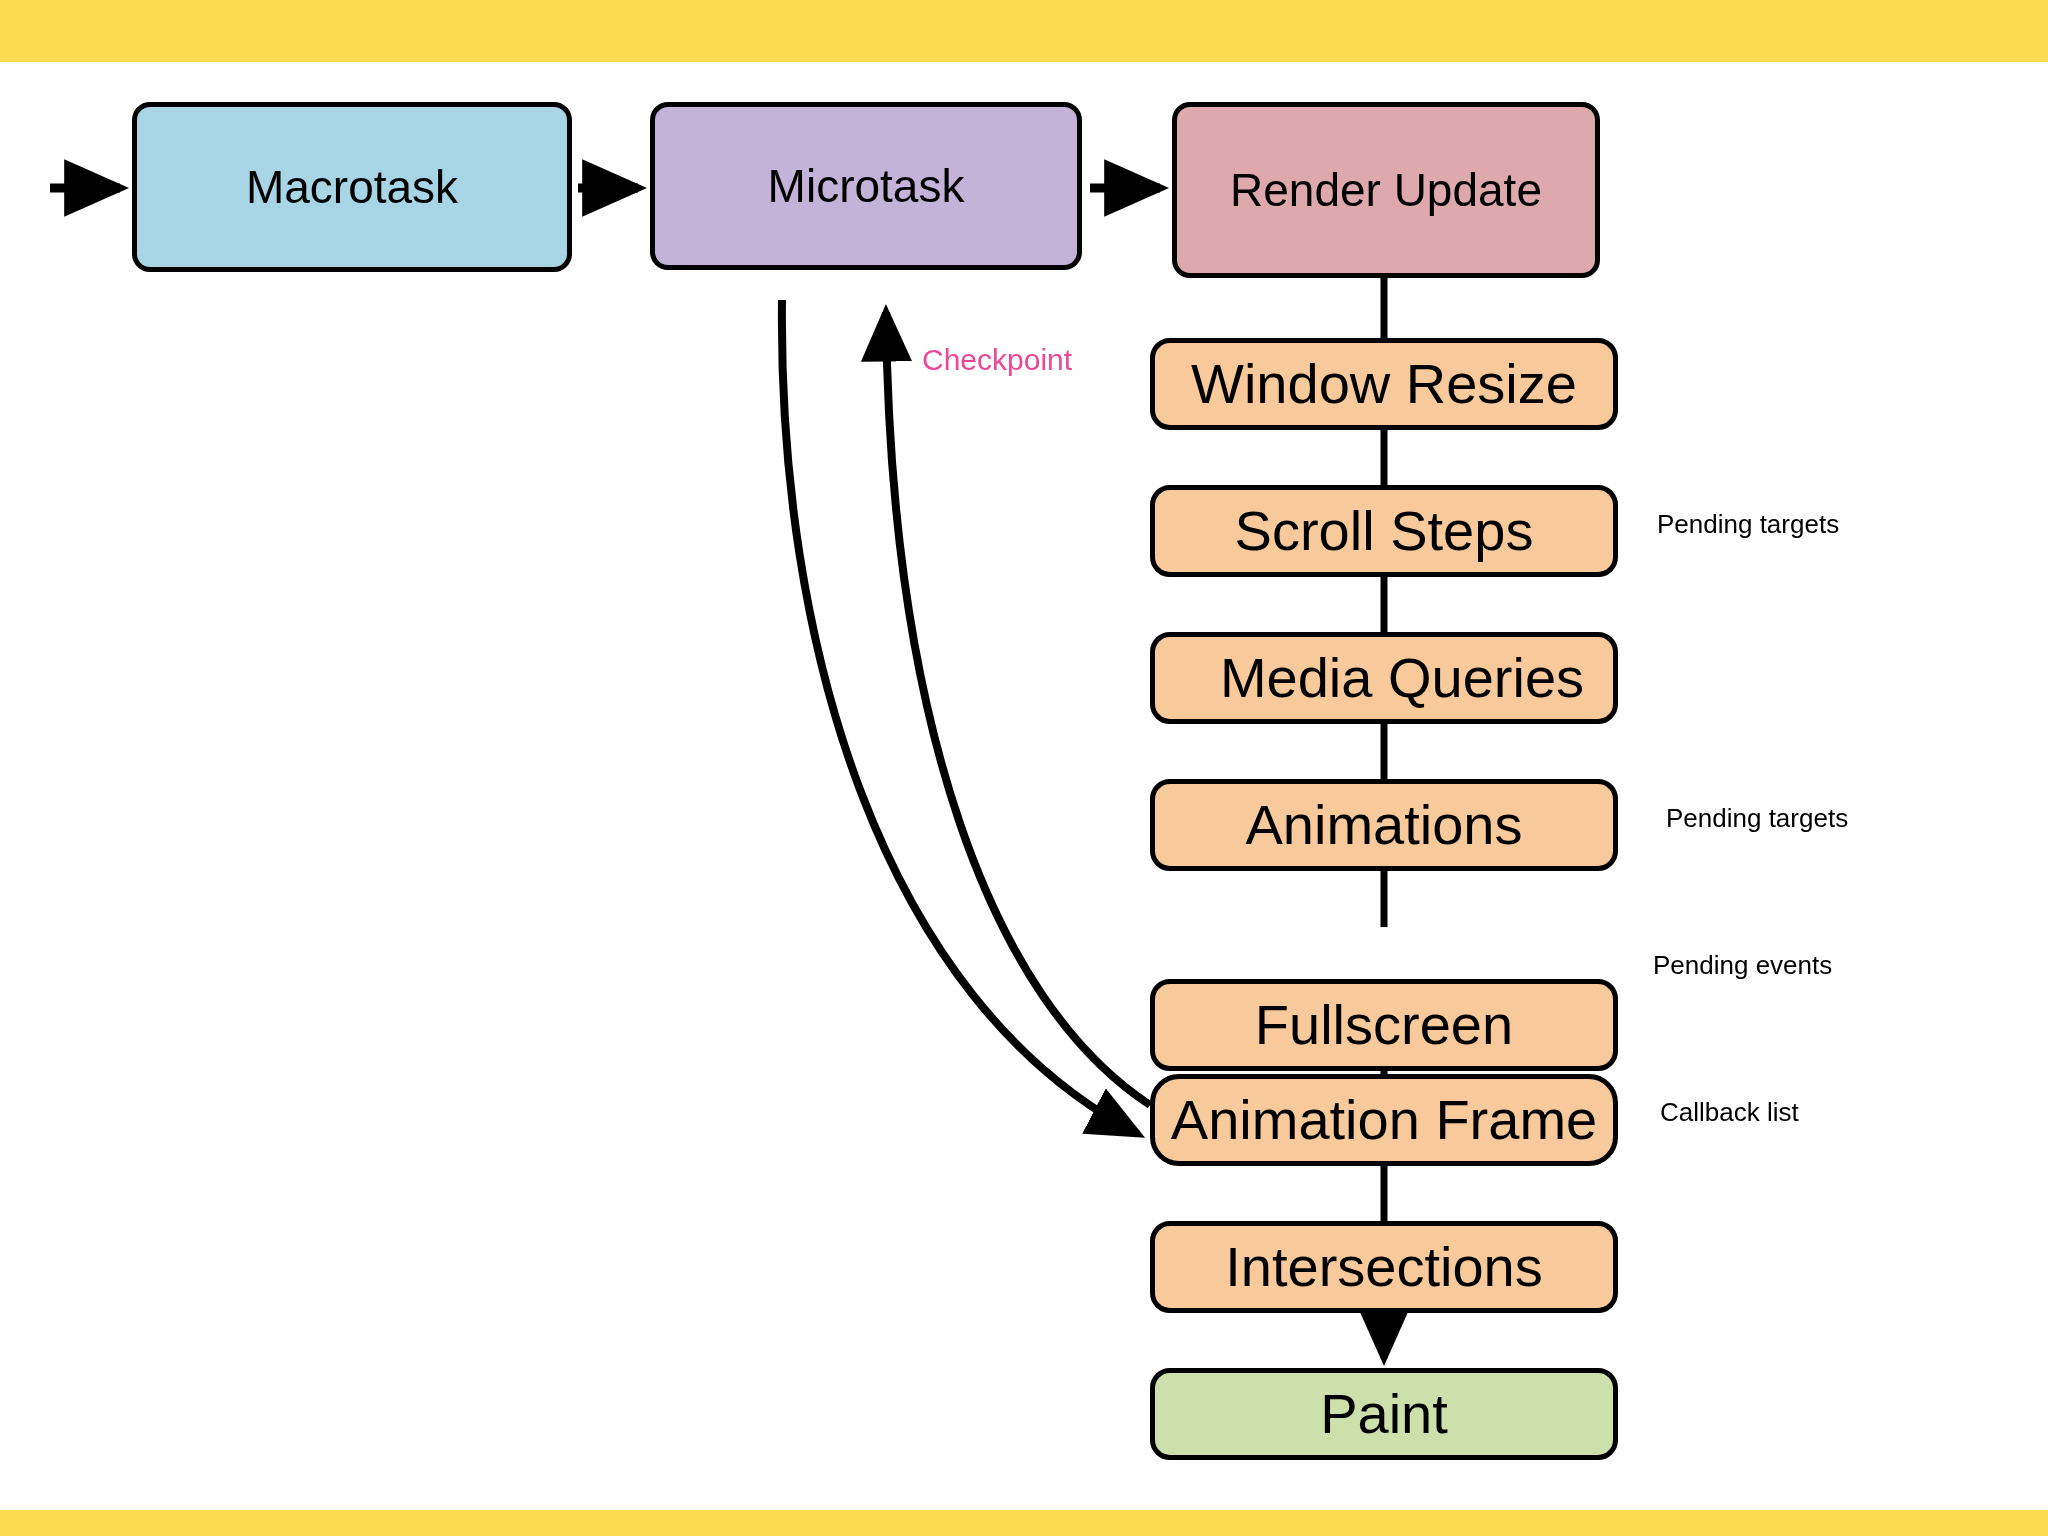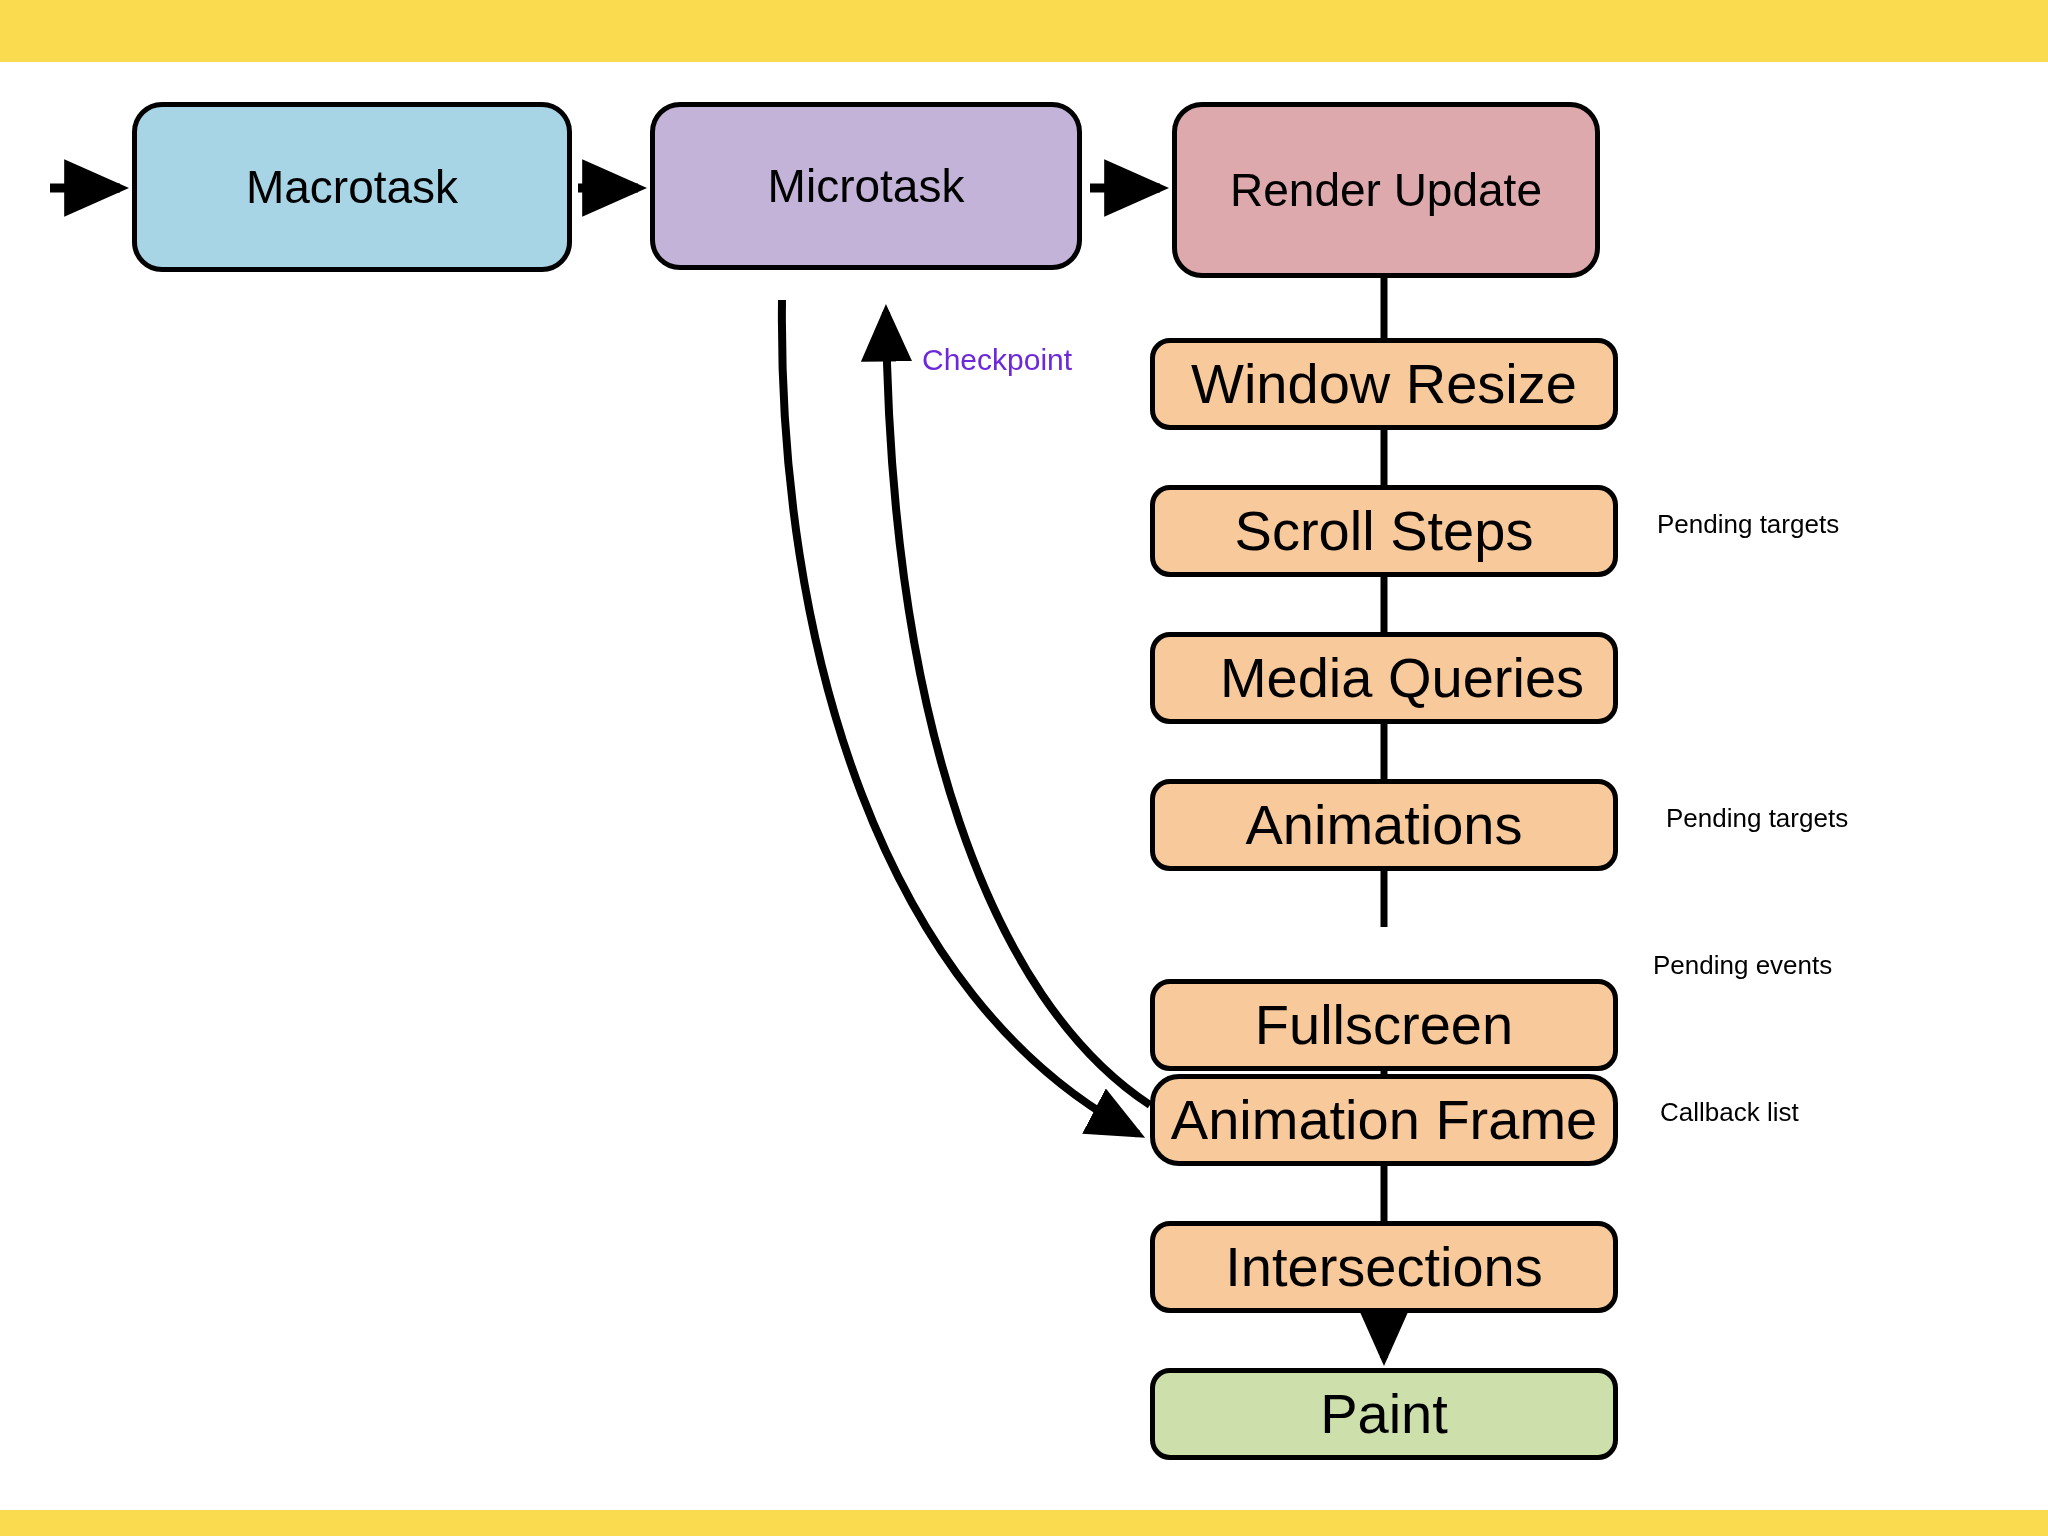--- a/index.html
+++ b/index.html
@@ -27,21 +27,21 @@
   .canvas {
     position: absolute;
     inset: 0;
   }
 
   
   .node {
     position: absolute;
     box-sizing: border-box;
     border: 5px solid #000000;
-    border-radius: 30px;
+    border-radius: 18px;
     display: flex;
     align-items: center;
     justify-content: center;
     color: #000000;
     line-height: 1;
     text-align: center;
     white-space: nowrap;
   }
   .node-lg { font-size: 46px; }
   .node-sm { font-size: 56px; }
@@ -73,21 +73,21 @@
   #a-scroll     { left: 1657px; top: 511px; }
   #a-animations { left: 1666px; top: 805px; }
   #a-fullscreen { left: 1653px; top: 952px; }
   #a-afcallback { left: 1660px; top: 1099px; }
 
   #lbl-checkpoint {
     position: absolute;
     left: 922px;
     top: 345px;
     font-size: 30px;
-    color: #6d28d9;
+    color: #ec4899;
     white-space: nowrap;
     line-height: 1;
   }
 </style>
 </head>
 <body>
 
 <div class="bar bar-top"></div>
 <div class="bar bar-bottom"></div>
 

